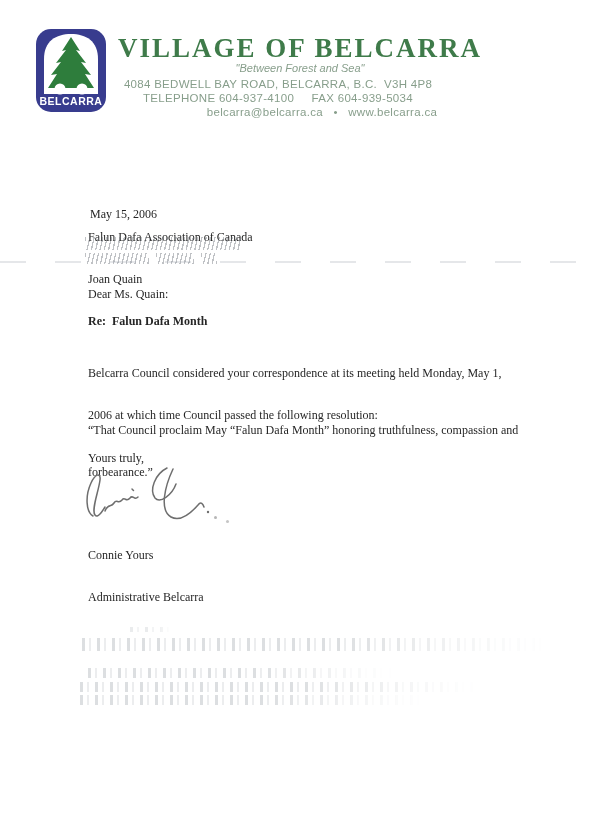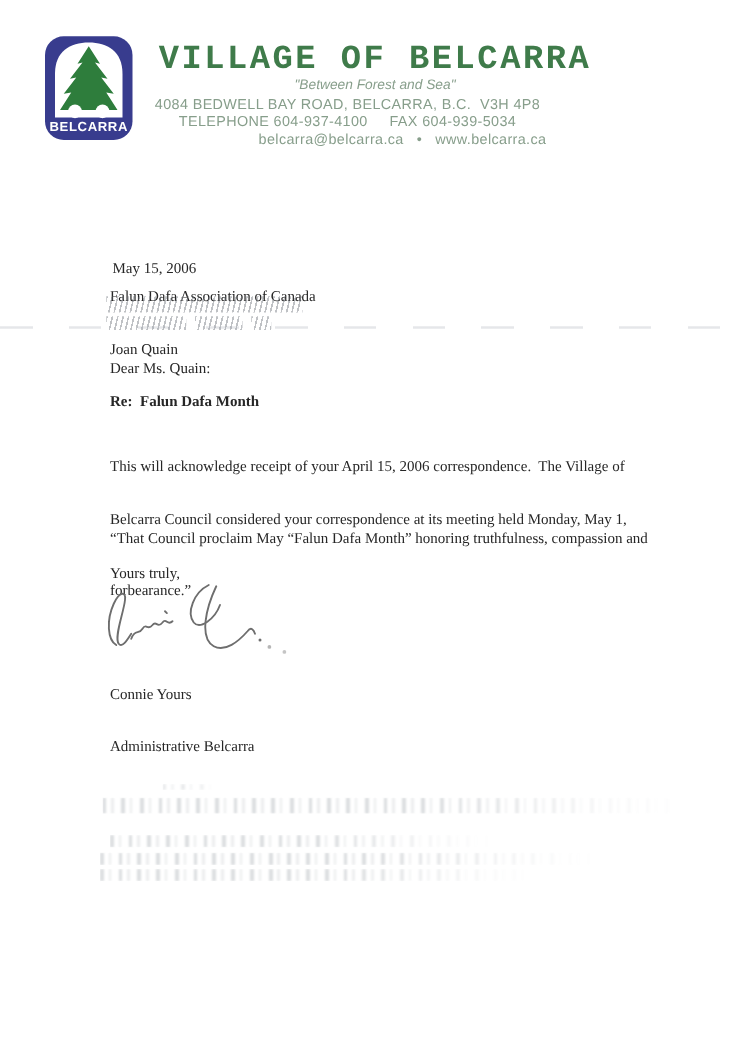--- a/index.html
+++ b/index.html
@@ -5,21 +5,21 @@
   html,body { margin:0; padding:0; background:#ffffff; }
   .page {
     position:relative; width:600px; height:832px; background:#ffffff;
     font-family:"Liberation Serif", serif; color:#262626; overflow:hidden;
   }
   .abs { position:absolute; white-space:pre; }
 
   
   .lh-title {
     left:0; top:33px; width:600px; text-align:center;
-    font-family:Liberation Mono, monospace; font-weight:bold;
+    font-family:Liberation Serif, serif; font-weight:bold;
     font-size:27px; letter-spacing:2px; color:#3f7b4a;
   }
   .lh-tagline {
     left:0; top:62px; width:600px; text-align:center;
     font-family:"Liberation Sans", sans-serif; font-style:italic;
     font-size:11px; color:#879e8b;
   }
   .lh-sub {
     left:0; width:556px; text-align:center;
     font-family:"Liberation Sans", sans-serif;
@@ -117,22 +117,22 @@
     <div class="redact" style="width:38px"></div>
     <div class="redact" style="width:16px"></div>
   </div>
   <div class="abs streak"></div>
 
 
   <div class="abs t salutation">Dear Ms. Quain:</div>
   <div class="abs t subject">Re:  Falun Dafa Month</div>
 
   <div class="abs t bodypara">
-    <div>This will acknowledge receipt of your April 15, 2006 correspondence.  The Village of</div>
     <div>Belcarra Council considered your correspondence at its meeting held Monday, May 1,</div>
+    <div>2006 at which time Council passed the following resolution:</div>
   </div>
 
   <div class="abs t quote">
     <div>“That Council proclaim May “Falun Dafa Month” honoring truthfulness, compassion and</div>
     <div>forbearance.”</div>
   </div>
 
   <div class="abs t closing">Yours truly,</div>
   <svg class="abs sig" viewBox="0 0 135 58">
     <path d="M11,51 C4,47 3,31 9,18 C13,9 19,7 18,15 C17,25 9,45 13,50 C16,54 21,45 23,42"></path>

